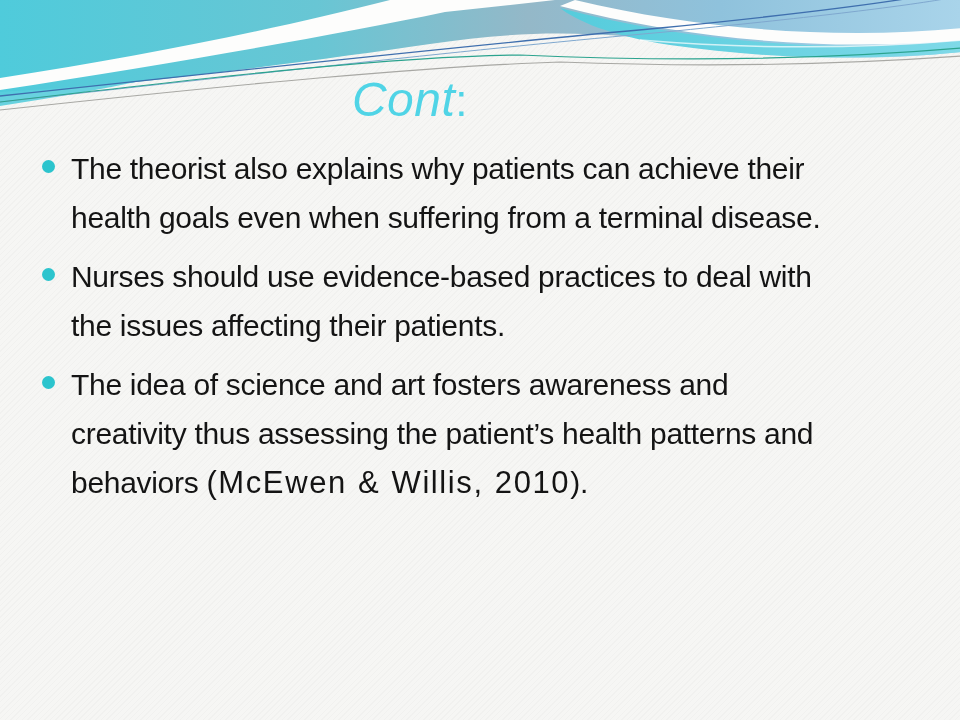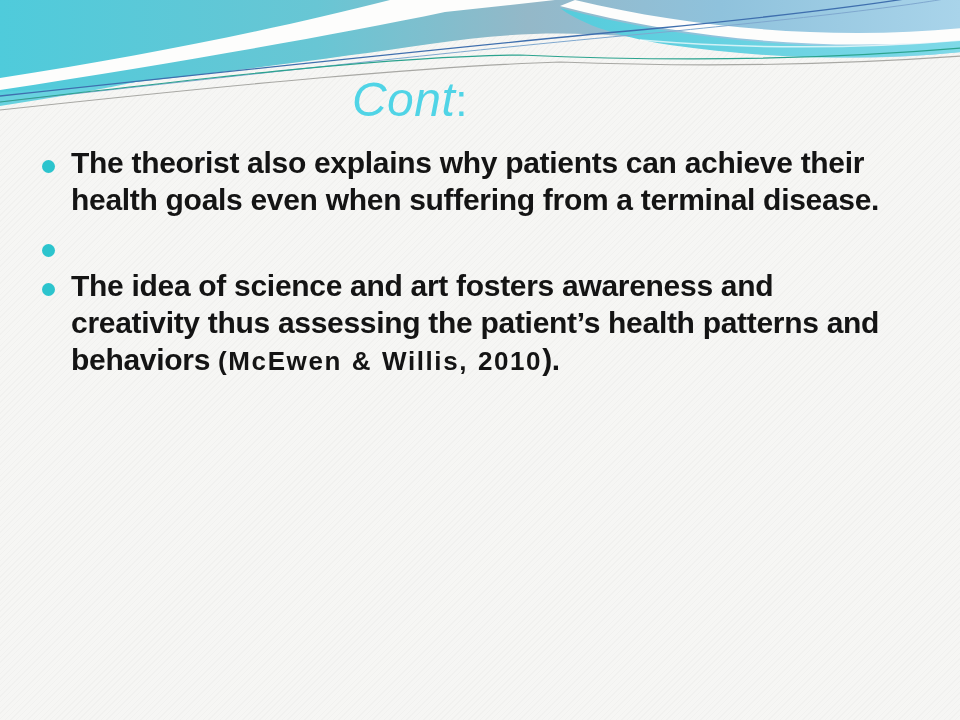--- a/index.html
+++ b/index.html
@@ -38,27 +38,26 @@
     display:flex;align-items:flex-start;
     margin:0 0 10px 0;
   }
   .dot{
     flex:none;width:13px;height:13px;border-radius:50%;
     background:var(--bullet-color);
     margin:16px 16px 0 6px;
   }
   .btext{
     white-space:pre;
-    font-size:30px;line-height:37px;
+    font-size:30px;line-height:49px;
     letter-spacing:-0.3px;
     color:var(--body-color);
-    font-weight:bold;
   }
   .btext .citation{
-    font-size:26px;letter-spacing:1.6px;word-spacing:1px;margin-top:32px;
+    font-size:31px;letter-spacing:1.6px;word-spacing:1px;margin-top:32px;
   }
 </style>
 </head>
 <body>
 
 <svg class="header-graphic" viewBox="0 0 960 150" preserveAspectRatio="none" aria-hidden="true">
   <defs>
     <linearGradient id="gMass" x1="0" y1="0" x2="1" y2="0">
       <stop offset="0" stop-color="#4fcbdb"></stop>
       <stop offset="0.33" stop-color="#68c6d4"></stop>
@@ -92,20 +91,22 @@
 <h1 class="slide-title"><span class="t-main">Cont</span><span class="t-colon">:</span></h1>
 
 <ul class="bullet-list">
     <li class="bullet">
       <span class="dot"></span>
       <div class="btext"><span class="body">The theorist also explains why patients can achieve their
 health goals even when suffering from a terminal disease.</span></div>
     </li>
     <li class="bullet">
       <span class="dot"></span>
+      <div class="btext"><span class="body">Nurses should use evidence-based practices to deal with
+the issues affecting their patients.</span></div>
     </li>
     <li class="bullet">
       <span class="dot"></span>
       <div class="btext"><span class="body">The idea of science and art fosters awareness and
 creativity thus assessing the patient’s health patterns and
 behaviors </span><span class="citation">(McEwen &amp; Willis, 2010</span><span class="body">).</span></div>
     </li>
   </ul>
 
 </body></html>

